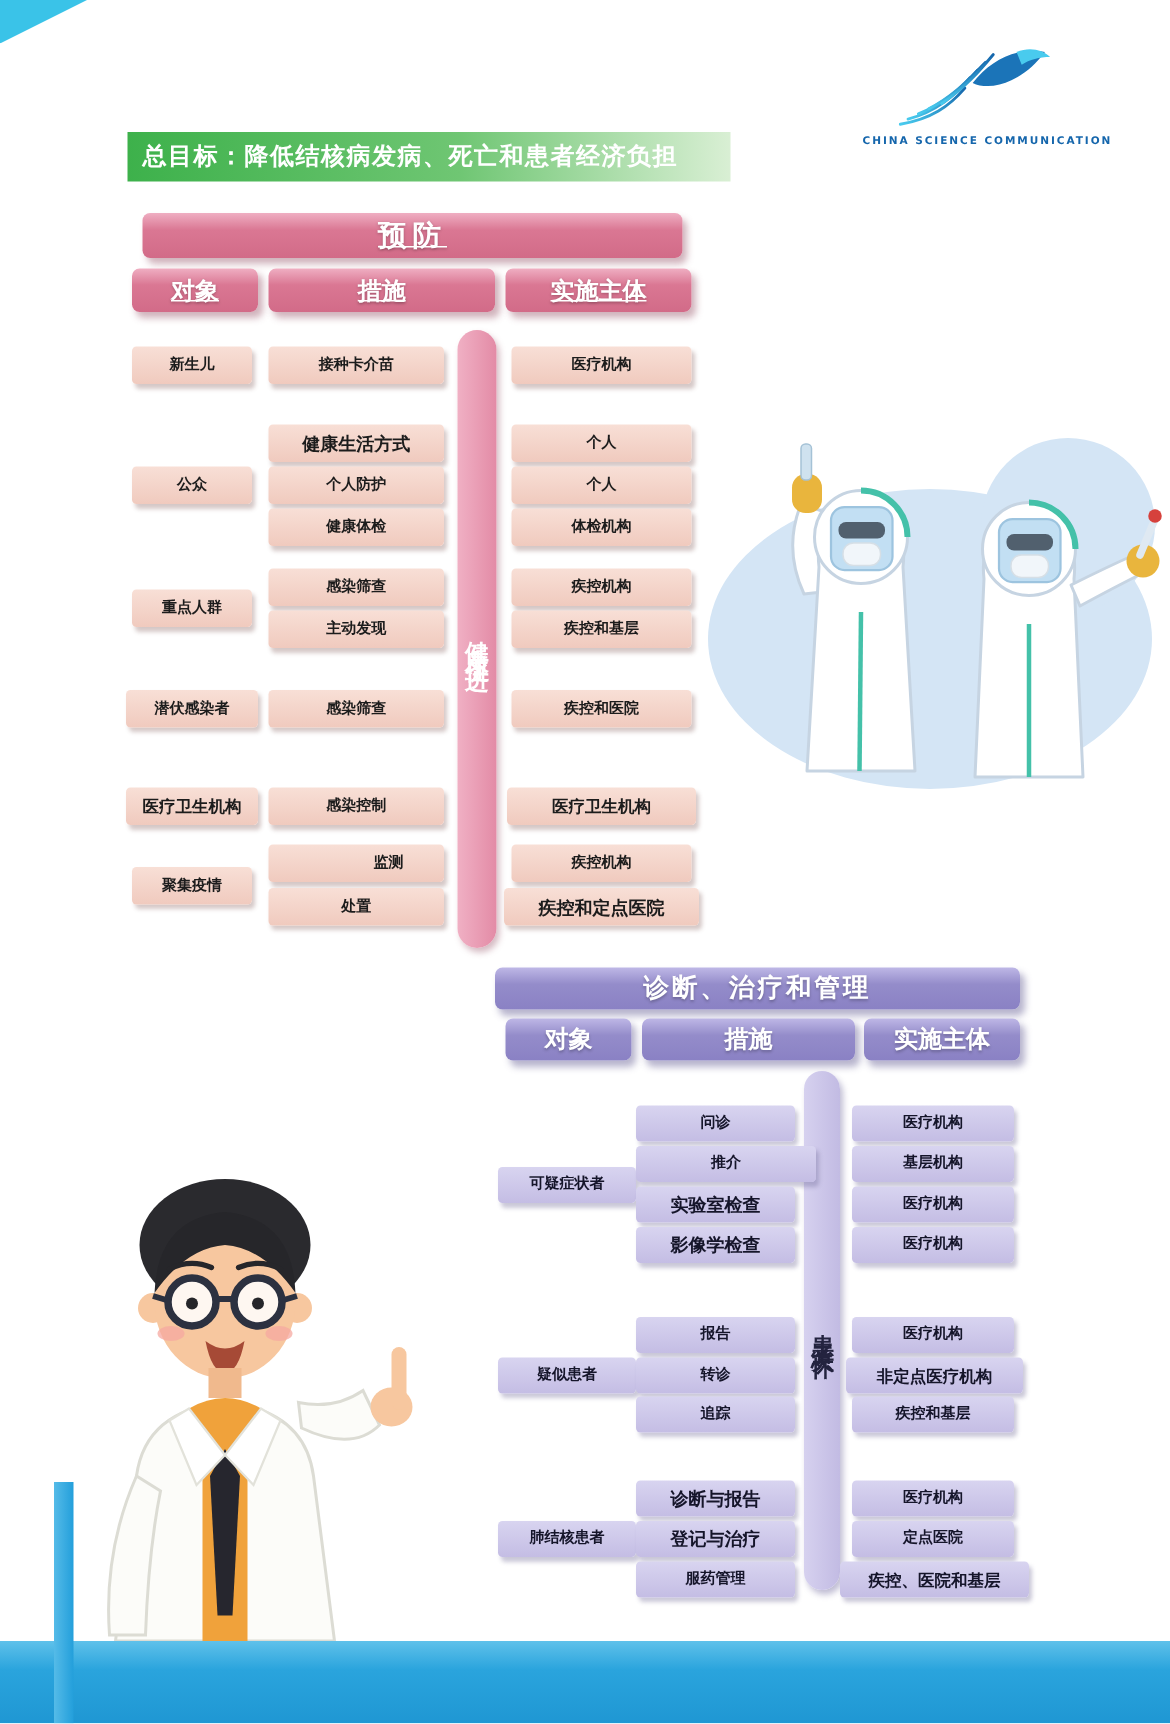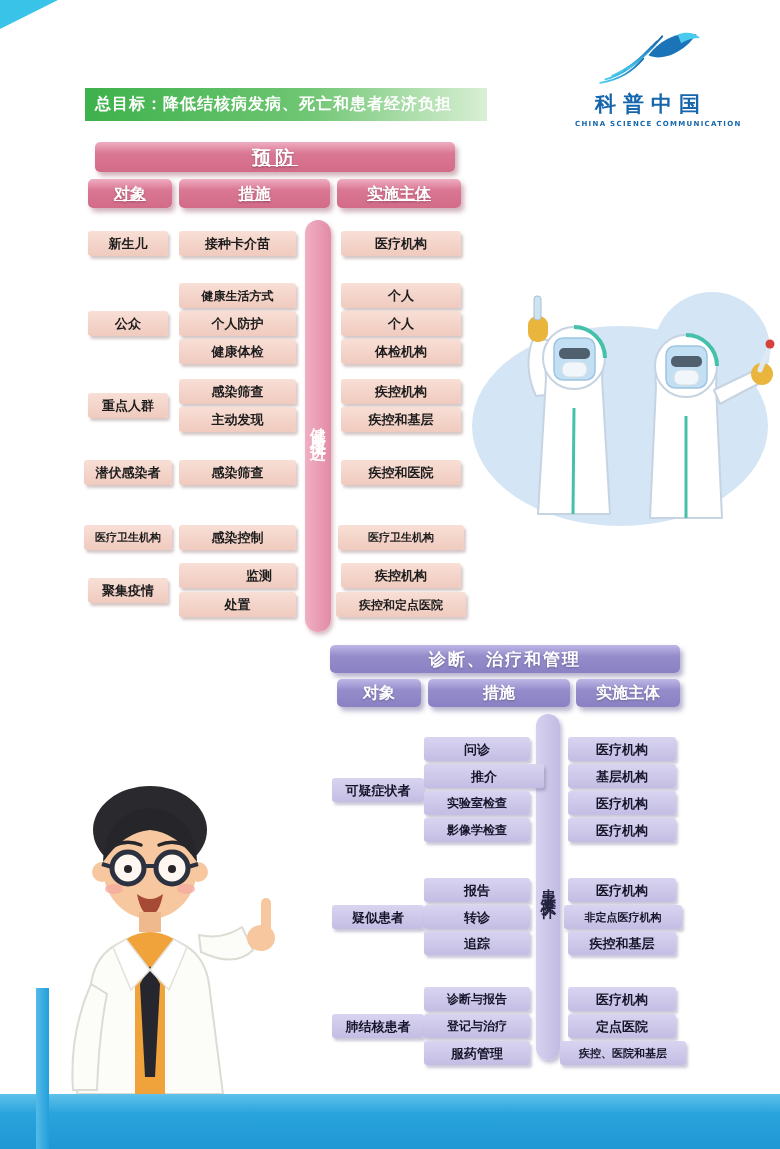--- a/index.html
+++ b/index.html
@@ -27,21 +27,21 @@
   .head { position:absolute; display:flex; align-items:center; justify-content:center;
     color:#ffffff; font-weight:700; border-radius:5px; text-shadow:0 1px 2px rgba(0,0,0,.25);
     line-height:1; white-space:nowrap; }
   .head-pink { background:linear-gradient(180deg,#efaec2 0%,#da7793 38%,#d26b88 100%);
     box-shadow:3px 4px 5px rgba(150,85,105,.45);text-decoration:underline; }
   .head-purple { background:linear-gradient(180deg,#beb7e6 0%,#948cca 40%,#8a81c4 100%);
     box-shadow:3px 4px 5px rgba(95,88,145,.45); }
 
   
   .box { position:absolute; display:flex; align-items:center; justify-content:center;
-    font-weight:700; font-size:13px; color:#1c1c1c; border-radius:3px; line-height:1; white-space:nowrap; }
+    font-weight:700; font-size:10px; color:#1c1c1c; border-radius:3px; line-height:1; white-space:nowrap; }
   .peach { background:linear-gradient(180deg,#f8dfd6,#f0cabe); box-shadow:2px 3px 3px rgba(125,85,80,.32); }
   .lav { background:linear-gradient(180deg,#d8d4f0,#c4bde4); box-shadow:2px 3px 3px rgba(90,85,135,.32); color:#15152a; }
   .md { font-size:12px; }
   .sm { font-size:11px; }
 
   
   .vbar { position:absolute; display:flex; align-items:center; justify-content:center; border-radius:14px; }
   .vbar-pink { background:linear-gradient(90deg,#f0b0c4,#e38ba6); box-shadow:2px 3px 4px rgba(150,85,105,.4); }
   .vbar-purple { background:linear-gradient(90deg,#d6d1ef,#c2bbe3); box-shadow:2px 3px 4px rgba(95,88,145,.4); }
   .vtext { writing-mode:vertical-rl; text-orientation:upright; font-weight:700; line-height:1; }
@@ -76,21 +76,20 @@
       <g stroke="url(#feather-g)" fill="none" stroke-width="2.2" stroke-linecap="round">
         <path d="M6,66 C30,62 44,52 56,38"></path>
         <path d="M12,62 C34,56 48,44 60,30"></path>
         <path d="M20,58 C40,50 54,38 66,24"></path>
         <path d="M28,54 C48,44 60,30 72,18"></path>
         <path d="M38,50 C56,38 68,24 78,12"></path>
       </g>
       <path d="M62,34 C76,16 96,6 118,10 C110,20 104,26 92,32 C82,37 70,38 62,34 Z" fill="#1b74b8"></path>
       <path d="M96,10 C106,6 116,8 122,14 C114,14 106,16 100,20 Z" fill="#49cbee"></path>
     </svg>
-    <div class="logo-name">科普中国</div>
     <div class="logo-sub">CHINA SCIENCE COMMUNICATION</div>
   </div>
 
   <div class="goal-banner">总目标：降低结核病发病、死亡和患者经济负担</div>
 
   <div class="head head-pink" style="left:95px;top:142px;width:360px;height:30px;font-size:19px;letter-spacing:4px;">预防</div>
 
   <div class="head head-pink" style="left:88px;top:179px;width:84px;height:29px;font-size:16px;">对象</div>
   <div class="head head-pink" style="left:179px;top:179px;width:151px;height:29px;font-size:16px;">措施</div>
   <div class="head head-pink" style="left:337px;top:179px;width:124px;height:29px;font-size:16px;">实施主体</div>

